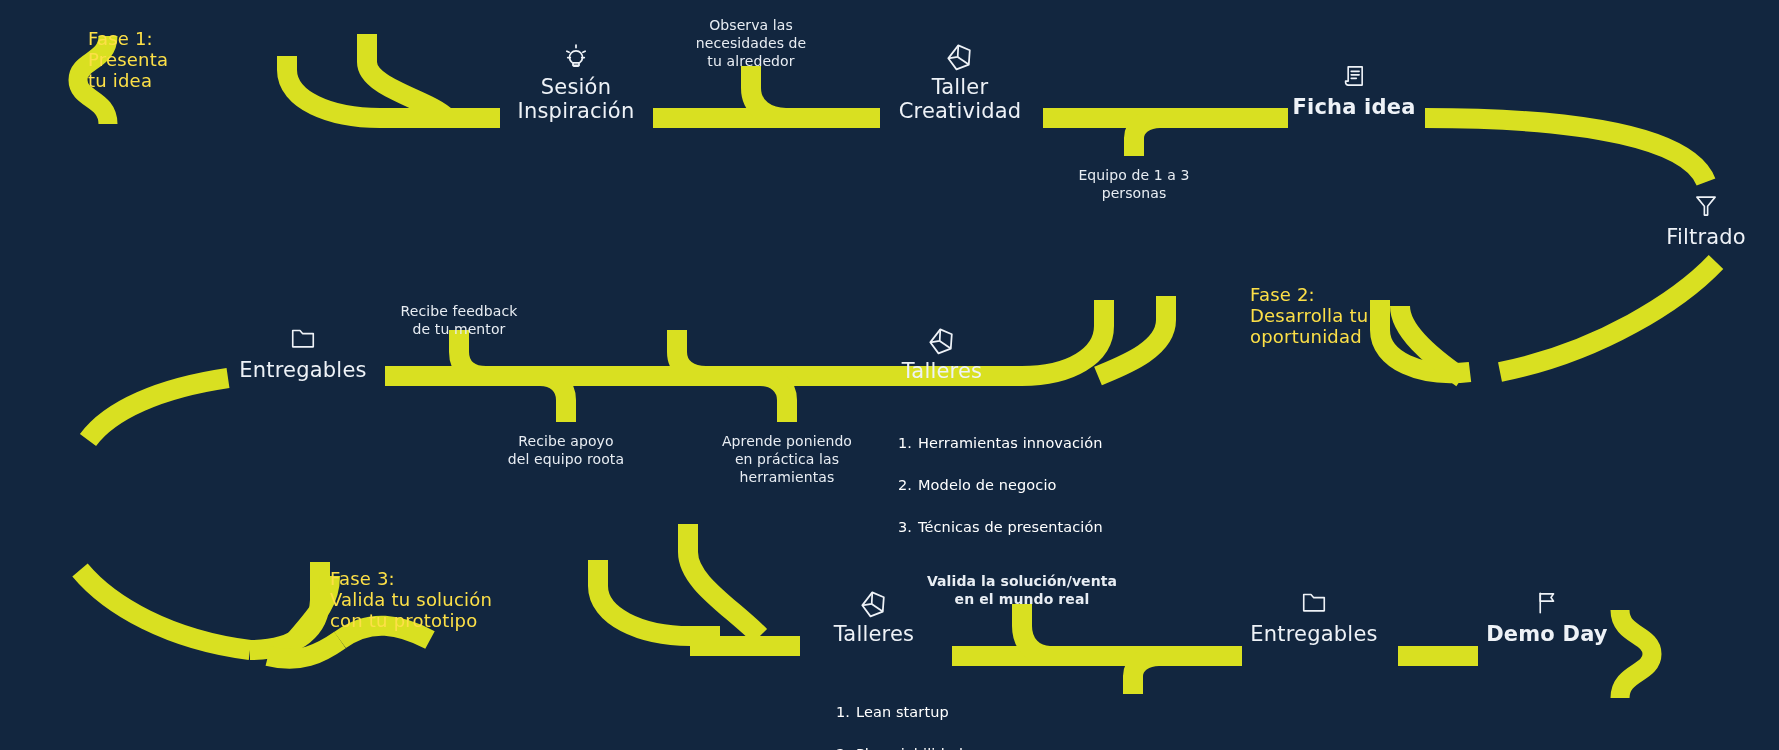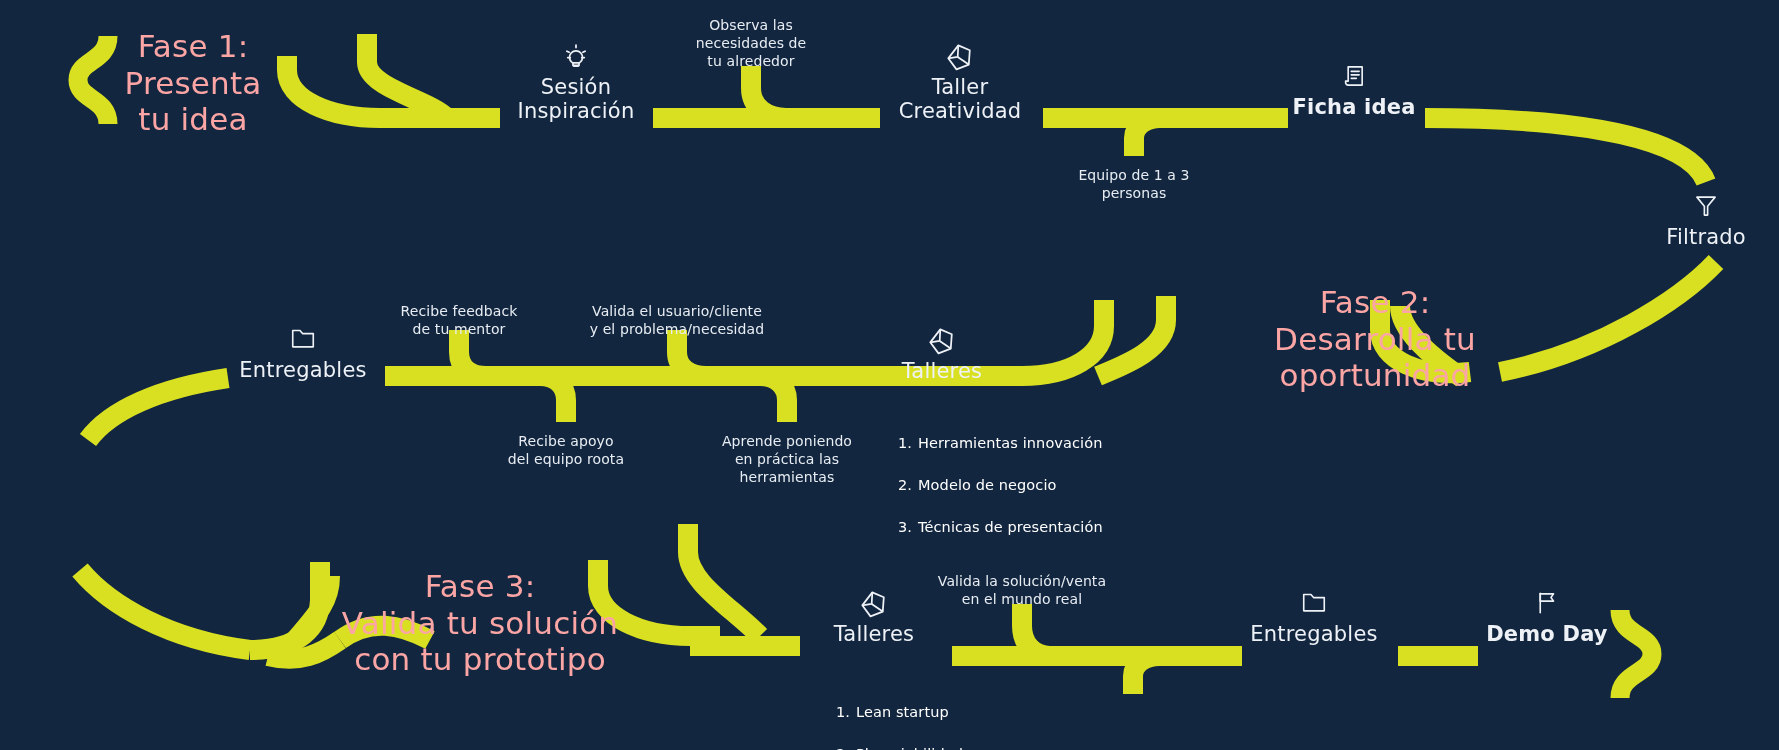--- a/index.html
+++ b/index.html
@@ -37,24 +37,23 @@
     height: 30px;
   }
   .node-label {
     display: block;
     font-size: 21px;
     letter-spacing: .2px;
     color: #eef2f7;
   }
   .phase {
     position: absolute;
-    color: #fca5a5;
-    font-size: 31px;
+    color: #fde047;
+    font-size: 18px;
     line-height: 1.18;
-    text-align: center;
     white-space: pre-line;
     letter-spacing: .2px;
   }
   .note {
     position: absolute;
     color: #e8edf3;
     font-size: 14px;
     line-height: 1.3;
     text-align: center;
     white-space: pre-line;
@@ -246,28 +245,26 @@
     <span class="node-label">Demo Day</span>
   </div>
 
   <div class="note" style="left:651px; top:16px; width:200px;">Observa las
 necesidades de
 tu alrededor</div>
   <div class="note" style="left:1034px; top:166px; width:200px;">Equipo de 1 a 3
 personas</div>
   <div class="note" style="left:349px; top:302px; width:220px;">Recibe feedback
 de tu mentor</div>
-  <div class="note" style="left:537px; top:302px; width:280px;">Valida el usuario/cliente
-y el problema/necesidad</div>
   <div class="note" style="left:456px; top:432px; width:220px;text-align:center;">Recibe apoyo
 del equipo roota</div>
   <div class="note" style="left:687px; top:432px; width:200px;">Aprende poniendo
 en práctica las
 herramientas</div>
-  <div class="note" style="left:902px; top:572px; width:240px;">Valida la solución/venta
+  <div class="note" style="left:902px; top:572px; width:240px;font-weight:bold;">Valida la solución/venta
 en el mundo real</div>
 
   <div class="wslist" style="left:898px; top:412px; width:280px;">
     <span class="li"><span class="num">1.</span><span>Herramientas innovación</span></span>
     <span class="li"><span class="num">2.</span><span>Modelo de negocio</span></span>
     <span class="li"><span class="num">3.</span><span>Técnicas de presentación</span></span>
   </div>
 
   <div class="wslist" style="left:836px; top:681px; width:260px;">
     <span class="li"><span class="num">1.</span><span>Lean startup</span></span>

